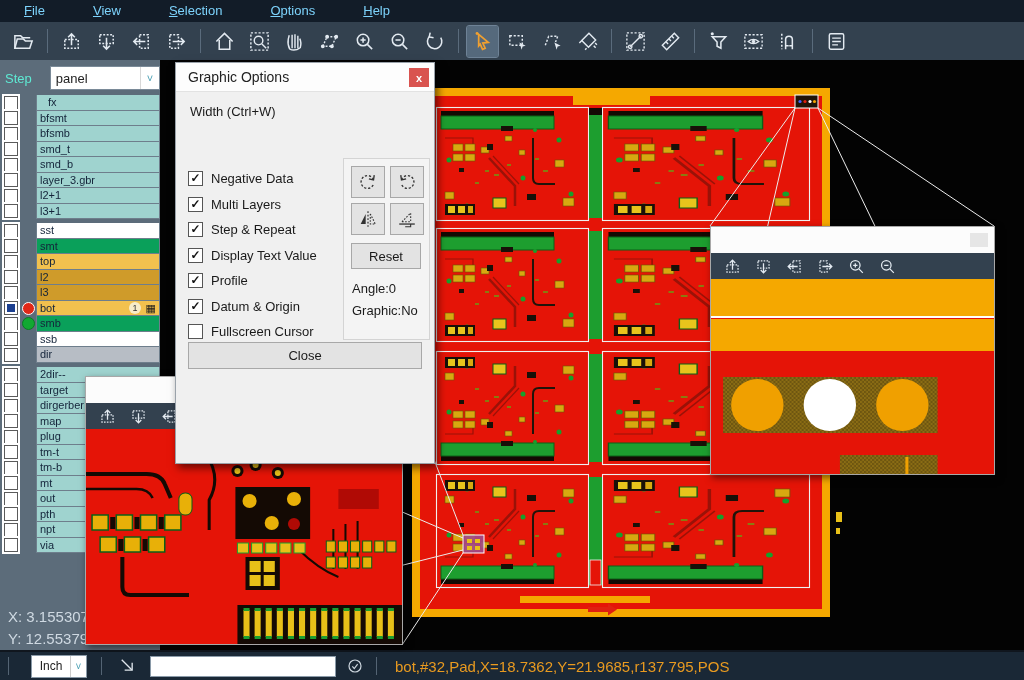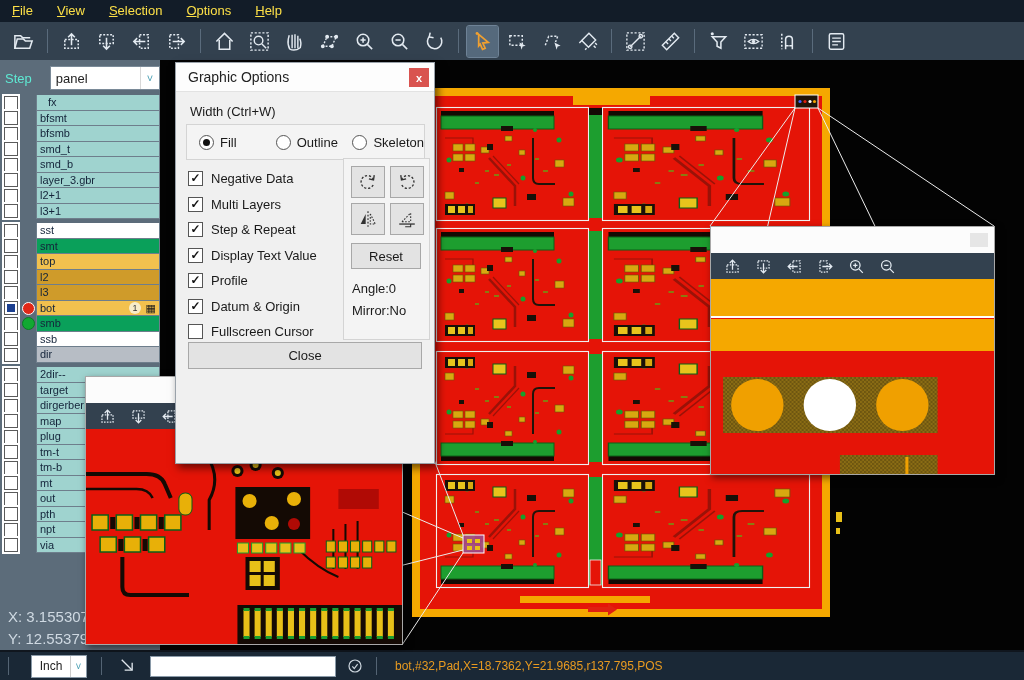--- a/index.html
+++ b/index.html
@@ -2,21 +2,21 @@
 <html style="--row-teal: #9fd3cf; --row-white: #ffffff; --row-green: #0aa05a; --row-orange: #f2c14e; --row-gold: #cf9b2a; --row-gray: #b7bdc5; --pcb-red: #e51407; --pcb-green: #1d9e2f; --pcb-yellow: #f5a800; --pad-yellow: #e8c018; --accent-orange: #f0a030; --status-orange: #e89a20;"><head>
 <meta charset="utf-8">
 <style>
   html,body{margin:0;padding:0;}
   body{width:1024px;height:680px;position:relative;overflow:hidden;
        font-family:"Liberation Sans",sans-serif;background:#10161e;}
   svg{display:block;}
   
   .menubar{position:absolute;left:0;top:0;width:1024px;height:22px;background:#121c28;
            display:flex;align-items:center;gap:0;z-index:5;}
-  .menu-item{color:#fde047;font-size:13px;padding:0 12px;line-height:22px;cursor:default;}
+  .menu-item{color:#7dd3fc;font-size:13px;padding:0 24px;line-height:22px;cursor:default;}
   .menu-item u{text-decoration:underline;}
   
   .toolbar{position:absolute;left:0;top:22px;width:1024px;height:38px;background:#33414f;
            display:flex;align-items:center;padding-left:6px;z-index:5;box-sizing:border-box;}
   .tb-btn{width:31px;height:31px;display:flex;align-items:center;justify-content:center;
           color:#e3eaf1;border-radius:2px;margin:0 2px;}
   .tb-btn.active{background:#55697c;outline:1px solid #6e8296;}
   .tb-btn svg{width:23px;height:23px;}
   .tb-sep{width:1px;height:24px;background:#5a6b7c;margin:0 6px;}
   
@@ -90,21 +90,21 @@
   .bsep{width:1px;height:18px;background:#54releases6474;background:#546474;margin:0 8px;}
   .unit-box{width:54px;height:21px;background:#fff;border:1px solid #8a9aa8;display:flex;align-items:center;
             font-size:12px;color:#222;margin-left:14px;}
   .unit-box .val{flex:1;text-align:center;}
   .unit-box .chev{width:15px;height:100%;border-left:1px solid #ccc;display:flex;align-items:center;
             justify-content:center;color:#4aa0b4;font-size:10px;}
   .corner-ic{color:#dfe6ec;width:20px;height:20px;margin-left:8px;}
   .cmd-input{width:176px;height:19px;border:1px solid #8a9aa8;background:#fff;margin-left:12px;
              font-size:12px;padding:0 4px;}
   .sync-ic{color:#cdd6de;width:18px;height:18px;margin-left:10px;}
-  .statusmsg{color:#e89a20;font-size:12px;margin-left:10px;white-space:nowrap;}
+  .statusmsg{color:#e89a20;font-size:15px;margin-left:10px;white-space:nowrap;}
 </style>
 </head>
 <body>
 
 <svg width="0" height="0" style="position:absolute" aria-hidden="true">
 <defs>
 <symbol id="ic-open" viewBox="0 0 24 24">
         <g fill="none" stroke="currentColor" stroke-width="1.6">
           <path d="M3 19 V6 h6 l2 2 h8"></path>
           <path d="M3 19 L5.5 9.5 H12 l2 2 H21 L18.5 19 Z"></path>
@@ -751,34 +751,20 @@
 </svg>
 </div>
 
 <div class="dialog">
   <div class="dlg-title">
     <span>Graphic Options</span>
     <div class="dlg-close">x</div>
   </div>
   <div class="dlg-body">
     <div class="dlg-width">Width (Ctrl+W)</div>
-    <div class="radio-box" id="radio-row">
-        <div class="radio sel">
-          <span class="rb"></span>
-          <span>Fill</span>
-        </div>
-        <div class="radio">
-          <span class="rb"></span>
-          <span>Outline</span>
-        </div>
-        <div class="radio">
-          <span class="rb"></span>
-          <span>Skeleton</span>
-        </div>
-      </div>
     <div class="dlg-checks" id="dlg-checks">
         <div class="chk">
           <span class="box">✓</span>
           <span>Negative Data</span>
         </div>
         <div class="chk">
           <span class="box">✓</span>
           <span>Multi Layers</span>
         </div>
         <div class="chk">
@@ -820,21 +806,21 @@
             </svg>
           </div>
           <div class="tr-btn">
             <svg viewBox="0 0 24 24">
               <use href="#ic-mirror-d"></use>
             </svg>
           </div>
         </div>
       <div class="reset-btn">Reset</div>
       <div class="angle-lbl">Angle:0</div>
-      <div class="mirror-lbl">Mirror:No</div>
+      <div class="mirror-lbl">Graphic:No</div>
     </div>
     <div class="close-btn">Close</div>
   </div>
 </div>
 
 <div class="zwin" style="left:85px;top:376px;width:318px;height:269px">
   <div class="wtitle">
     <div class="wbtn"></div>
   </div>
   <div class="wtools win-tools">

